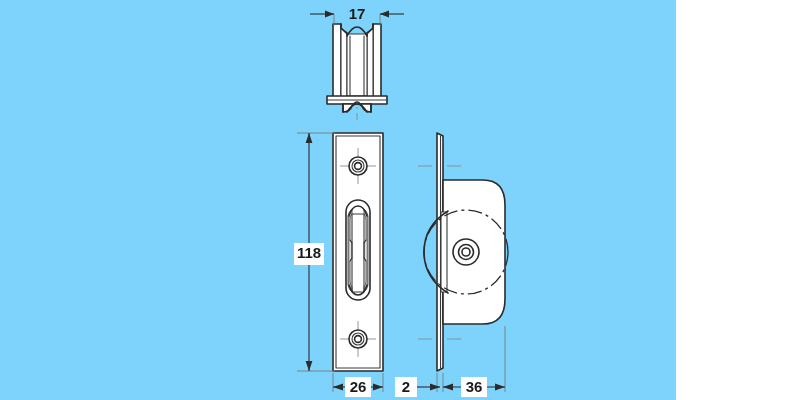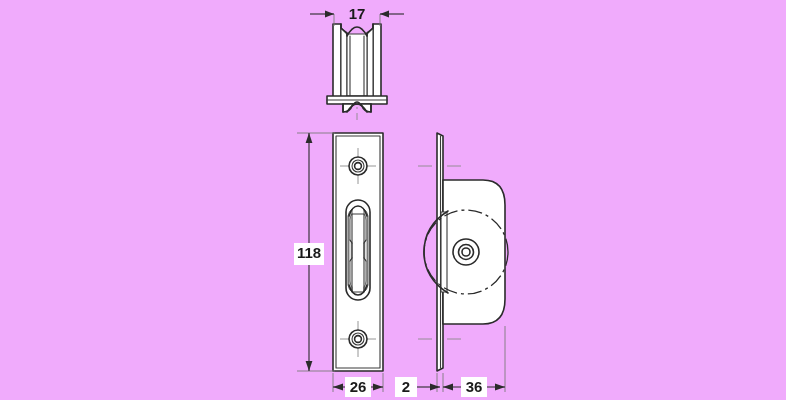--- a/index.html
+++ b/index.html
@@ -3,23 +3,23 @@
 <meta charset="utf-8">
 <title>Technical Drawing</title>
 <style>
   html, body {
     margin: 0;
     padding: 0;
     background: #ffffff;
   }
   #sheet {
     position: relative;
-    width: 786px;
+    width: 676px;
     height: 400px;
-    background: #f0abfc;
+    background: #7dd3fc;
     font-family: "Liberation Sans", sans-serif;
     overflow: hidden;
   }
   #drawing-svg {
     position: absolute;
     left: 0;
     top: 0;
     width: 800px;
     height: 400px;
   }

